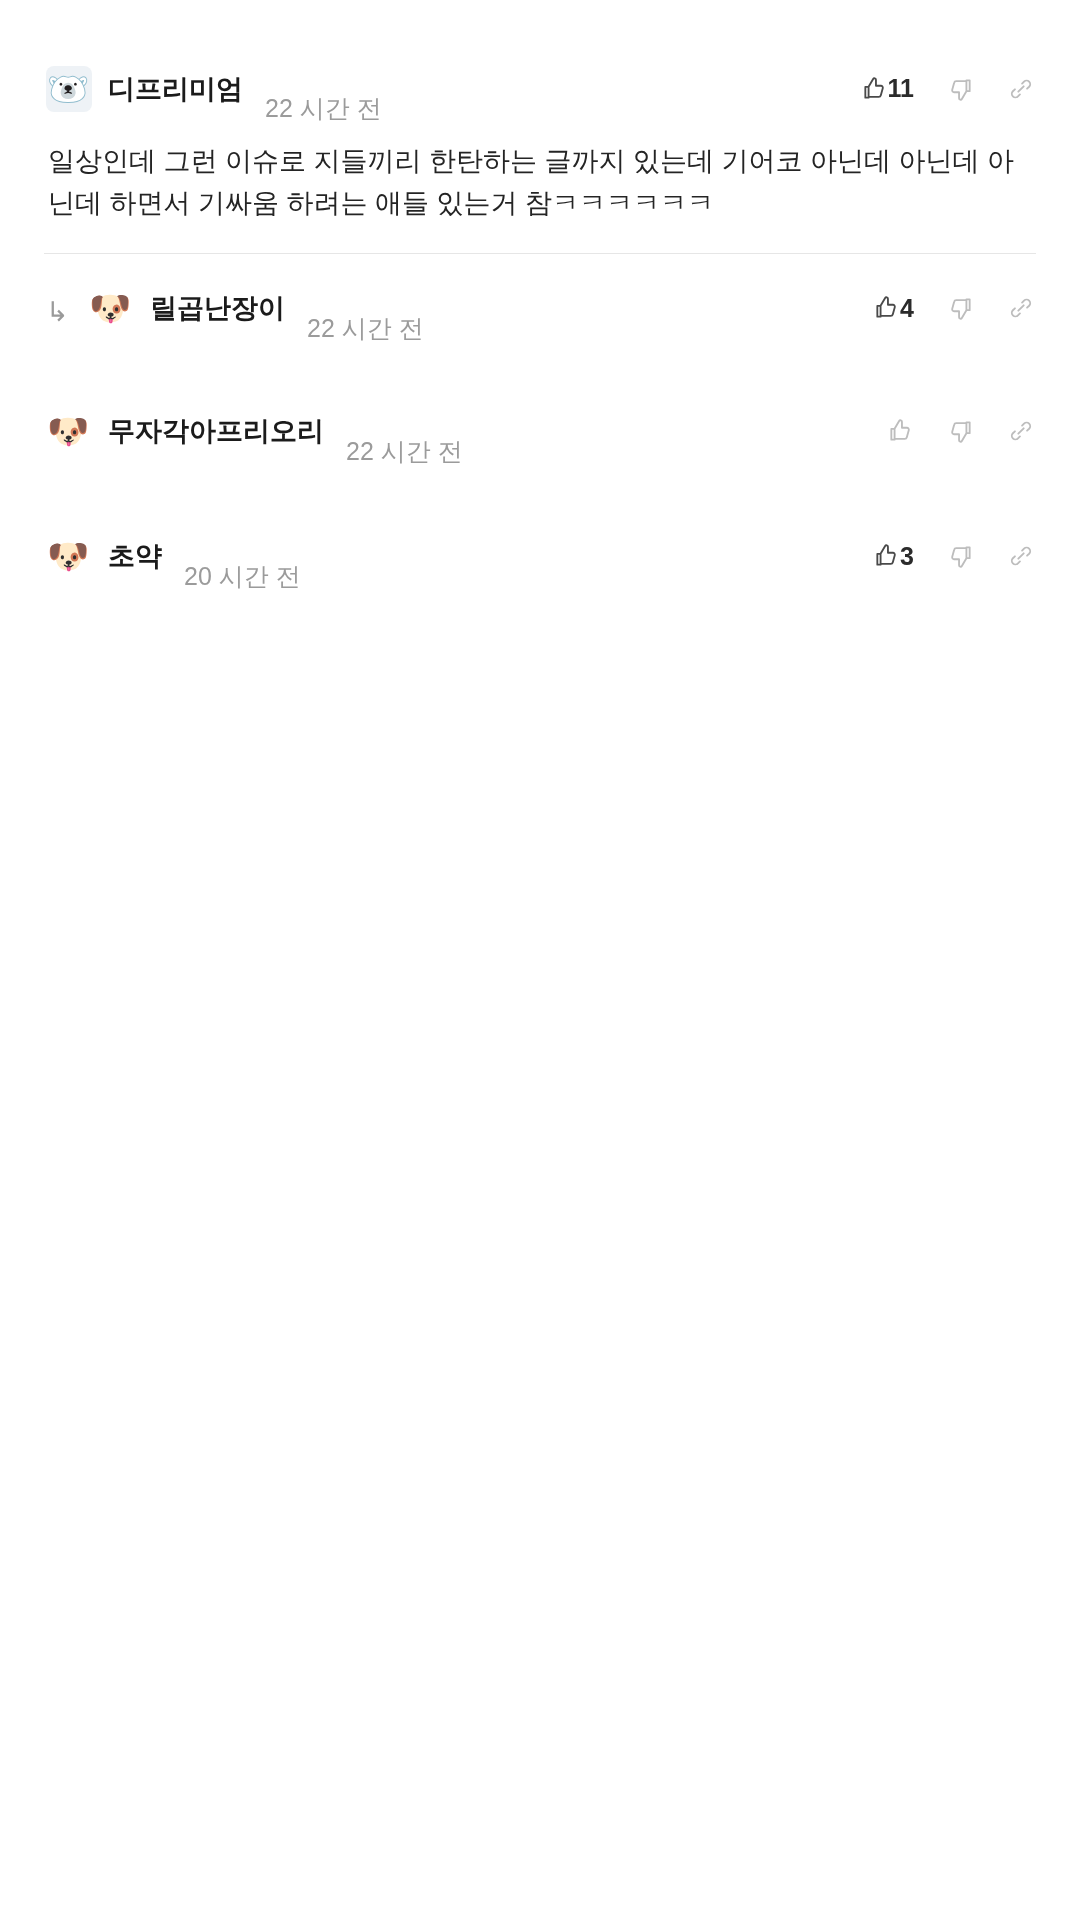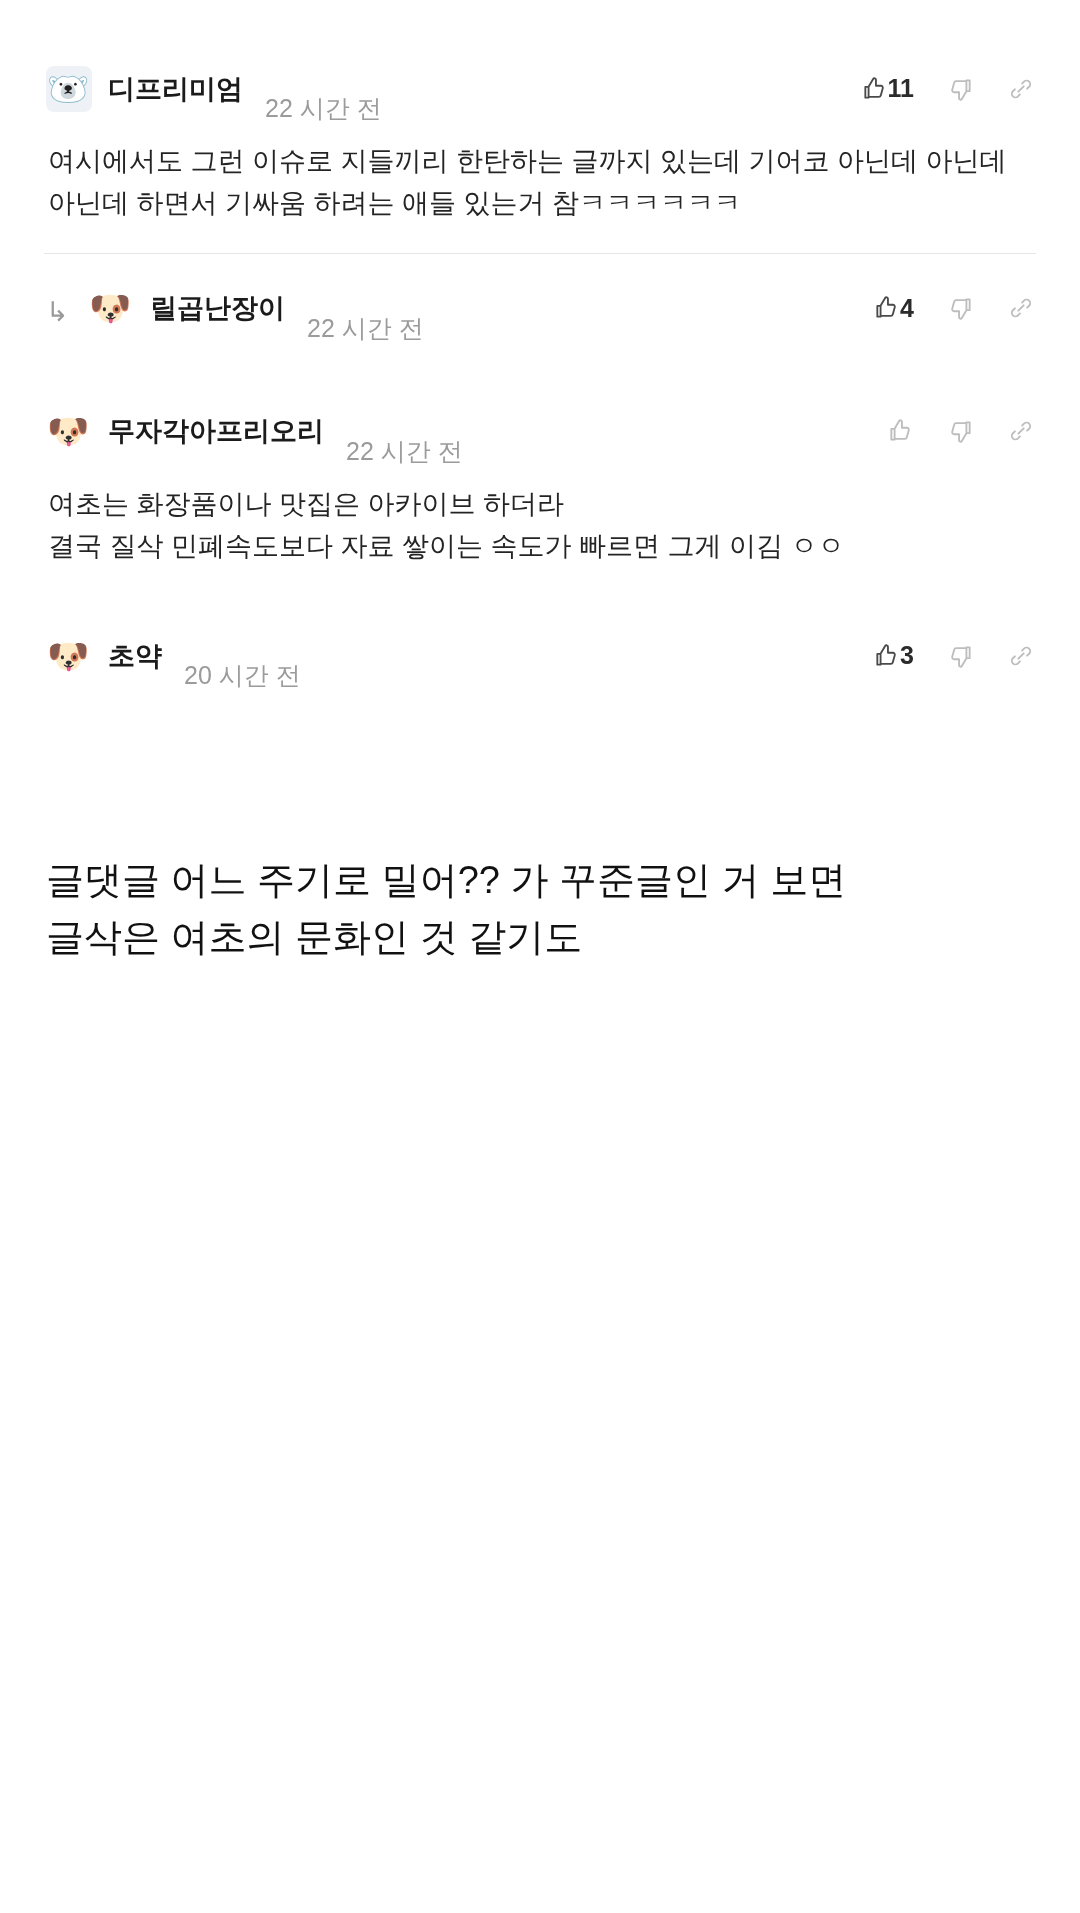--- a/index.html
+++ b/index.html
@@ -166,21 +166,21 @@
             <span class="icon">
               <svg width="26" height="26" viewBox="0 0 24 24" fill="none" stroke="#bdbdbd" stroke-width="1.7" stroke-linecap="round">
                   <path d="M9.5 14.5l5-5"></path>
                   <path d="M13 7l1.8-1.8a3.3 3.3 0 014.7 4.7L17.6 11.7"></path>
                   <path d="M11 17l-1.8 1.8a3.3 3.3 0 01-4.7-4.7L6.4 12.3"></path>
                 </svg>
             </span>
           </span>
         </span>
       </div>
-      <div class="cbody">여시에서도 그런 이슈로 지들끼리 한탄하는 글까지 있는데 기어코 아닌데 아닌데 아닌데 하면서 기싸움 하려는 애들 있는거 참ㅋㅋㅋㅋㅋㅋ</div>
+      <div class="cbody">일상인데 그런 이슈로 지들끼리 한탄하는 글까지 있는데 기어코 아닌데 아닌데 아닌데 하면서 기싸움 하려는 애들 있는거 참ㅋㅋㅋㅋㅋㅋ</div>
     </div>
 
     <div class="divider"></div>
 
     <div class="comment reply">
       <div class="chead">
         <span class="reply-arrow">↳</span>
         <span class="avatar dog">🐶</span>
         <span class="nickname">릴곱난장이</span>
         <span class="timestamp">22 시간 전</span>
@@ -238,22 +238,20 @@
             <span class="icon">
               <svg width="26" height="26" viewBox="0 0 24 24" fill="none" stroke="#bdbdbd" stroke-width="1.7" stroke-linecap="round">
                   <path d="M9.5 14.5l5-5"></path>
                   <path d="M13 7l1.8-1.8a3.3 3.3 0 014.7 4.7L17.6 11.7"></path>
                   <path d="M11 17l-1.8 1.8a3.3 3.3 0 01-4.7-4.7L6.4 12.3"></path>
                 </svg>
             </span>
           </span>
         </span>
       </div>
-      <div class="cbody">여초는 화장품이나 맛집은 아카이브 하더라
-결국 질삭 민폐속도보다 자료 쌓이는 속도가 빠르면 그게 이김 ㅇㅇ</div>
     </div>
 
     <div class="comment" style="padding-top:42px;">
       <div class="chead">
         <span class="avatar dog">🐶</span>
         <span class="nickname">초약</span>
         <span class="timestamp">20 시간 전</span>
         <span class="actions">
           <span class="act">
             <span class="icon">
@@ -278,15 +276,13 @@
                   <path d="M11 17l-1.8 1.8a3.3 3.3 0 01-4.7-4.7L6.4 12.3"></path>
                 </svg>
             </span>
           </span>
         </span>
       </div>
     </div>
 
   </div>
 
-  <div class="footer-note">글댓글 어느 주기로 밀어?? 가 꾸준글인 거 보면
-글삭은 여초의 문화인 것 같기도</div>
 </div>
 
 </body></html>

